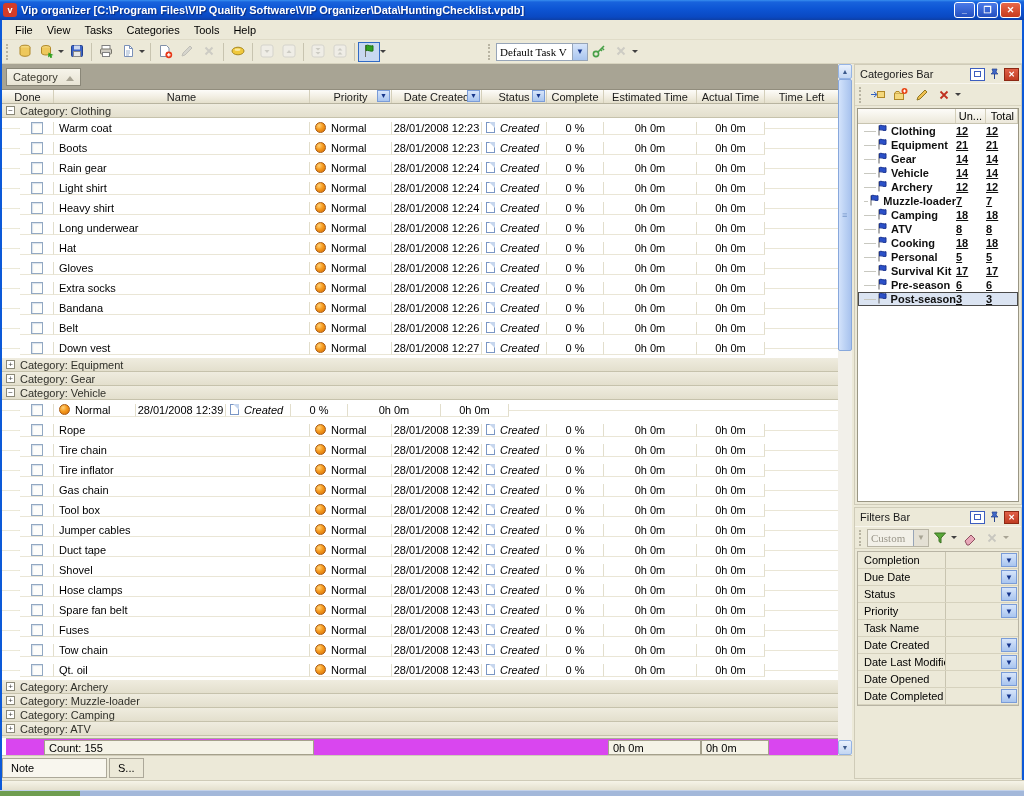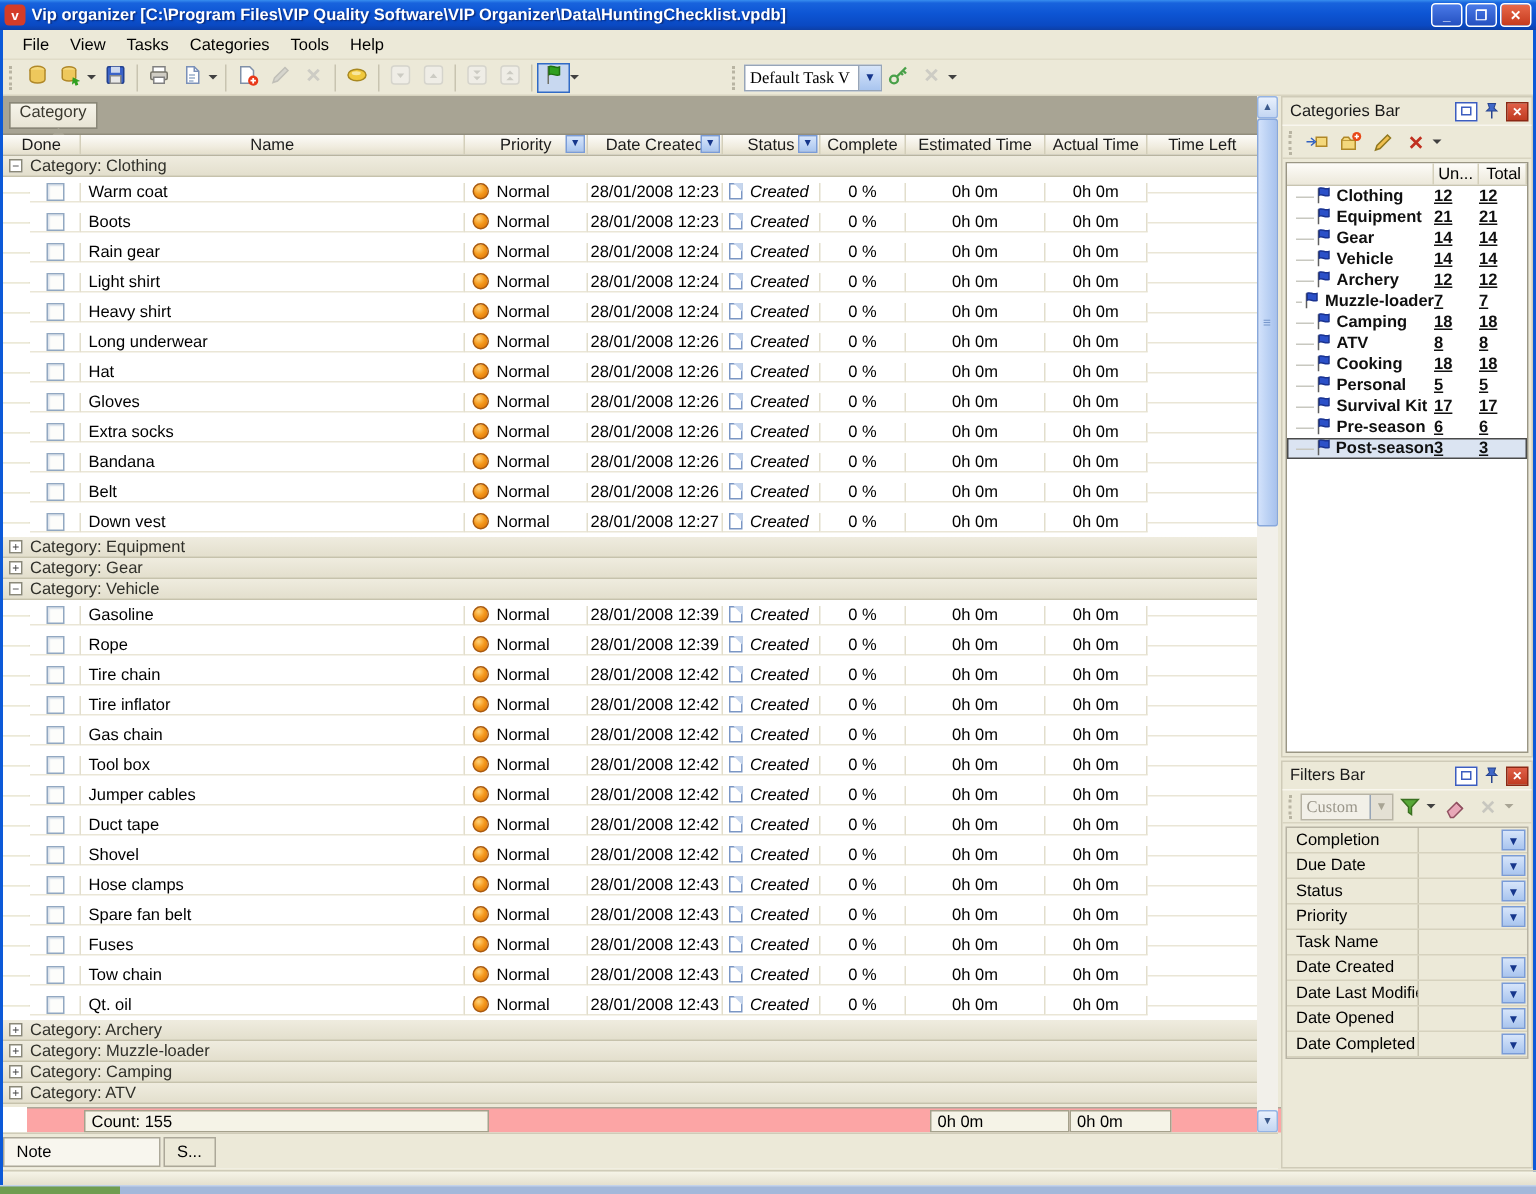--- a/index.html
+++ b/index.html
@@ -41,21 +41,21 @@
   .combo .combo-btn { width:15px; height:16px; background:linear-gradient(180deg,#d7e5fa,#a9c5ef);
       border-left:1px solid #97a5b8; color:#16368c; font-size:8px; text-align:center; line-height:15px; }
   .combo.disabled { background:#f2f0e8; color:#9a968a; border-color:#b8b4a4; }
   .combo.disabled .combo-btn { background:#e4e0d4; color:#a8a494; }
 
   
   #grid { position:absolute; left:0; top:64px; width:850px; height:715px; background:#fff; }
   .groupby { position:absolute; left:0; top:0; width:836px; height:26px; background:#a8a494;
       display:flex; align-items:center; padding-left:4px; border-bottom:1px solid #918d7d; }
   .groupby-btn { height:18px; background:linear-gradient(180deg,#f6f4ea,#e8e4d4); border:1px solid #8a8778;
-      display:flex; align-items:center; padding:0 6px; color:#3a382e;flex-direction:column; }
+      display:flex; align-items:center; padding:0 6px; color:#3a382e; }
   .sort-tri { width:0; height:0; border:4px solid transparent; border-bottom:5px solid #a8a494; margin-left:8px;
       -webkit-text-stroke:1px #777; }
 
   .ghead { position:absolute; left:0; top:26px; width:836px; height:14px; display:flex;
       background:linear-gradient(180deg,#fdfcf9,#f0ecdf 60%,#e4dfcc); border-bottom:1px solid #b8b4a0; }
   .hcell { position:relative; display:flex; align-items:center; justify-content:center;
       border-right:1px solid #d4cfba; font-size:11px; color:#1a1a1a; }
   .hfilter { position:absolute; right:1px; top:0px; width:13px; height:12px;
       background:linear-gradient(180deg,#d7e5fa,#a9c5ef); border:1px solid #7a9cd8; color:#16368c;
       font-size:7px; line-height:10px; text-align:center; }
@@ -79,21 +79,21 @@
   .col-left   { flex:1; border-right:none; }
   .h-done { width:52px; } .h-name { width:256px; } .h-prio { width:82px; } .h-date { width:90px; }
   .h-status { width:65px; } .h-comp { width:57px; } .h-est { width:93px; } .h-act { width:68px; } .h-left { flex:1; border-right:none; }
   .checkbox { width:12px; height:12px; border:1px solid #92a8c2; background:#fdfdfb; box-shadow:inset 1px 1px 1px #d8e0ea; }
   .prio-ball { width:11px; height:11px; border-radius:50%; margin-right:5px;
       background:radial-gradient(circle at 35% 30%, #ffd27a 0%, #f59a1e 45%, #d66c04 100%); border:1px solid #a85a10; }
   .doc-icon { width:9px; height:11px; background:#fff; border:1px solid #7a96c4; margin-right:5px; position:relative; }
   .doc-icon::after { content:""; position:absolute; right:-1px; top:-1px; border:3px solid #c6d6ee;
       border-left-color:transparent; border-bottom-color:transparent; }
 
-  .gfooter { position:absolute; left:16px; top:674px; width:836px; height:17px; background:#fca5a5;
+  .gfooter { position:absolute; left:4px; top:674px; width:836px; height:17px; background:#d946ef;
       border-top:1px solid #aca899; }
   .fcell { position:absolute; top:1px; height:15px; background:#f5f3e7; border:1px solid #a5a18c;
       display:flex; align-items:center; padding:0 4px; }
 
   
   .vscroll { position:absolute; left:836px; top:0; width:14px; height:691px; background:#f2f0ea; }
   .sbtn { position:absolute; left:0; width:14px; height:15px; background:linear-gradient(180deg,#e9f1fd,#c3d6f2);
       border:1px solid #94b3e4; border-radius:2px; color:#3c5a8c; font-size:7px; text-align:center; line-height:13px; }
   .sthumb { position:absolute; left:0; top:15px; width:14px; height:272px; border:1px solid #88a8dc; border-radius:2px;
       background:linear-gradient(90deg,#d3e2fb,#bcd2f4 50%,#a8c2ee); }
@@ -720,23 +720,20 @@
           <span>Category: Gear</span>
         </div>
         <div class="group-row">
           <span class="expander">−</span>
           <span>Category: Vehicle</span>
         </div>
         <div class="row">
           <div class="c col-indent"></div>
           <div class="c col-done">
             <span class="checkbox"></span>
-          </div>
-          <div class="c col-name">
-            <span>Gasoline</span>
           </div>
           <div class="c col-prio">
             <span class="prio-ball"></span>
             <span>Normal</span>
           </div>
           <div class="c col-date">
             <span>28/01/2008 12:39</span>
           </div>
           <div class="c col-status">
             <span class="doc-icon"></span>

